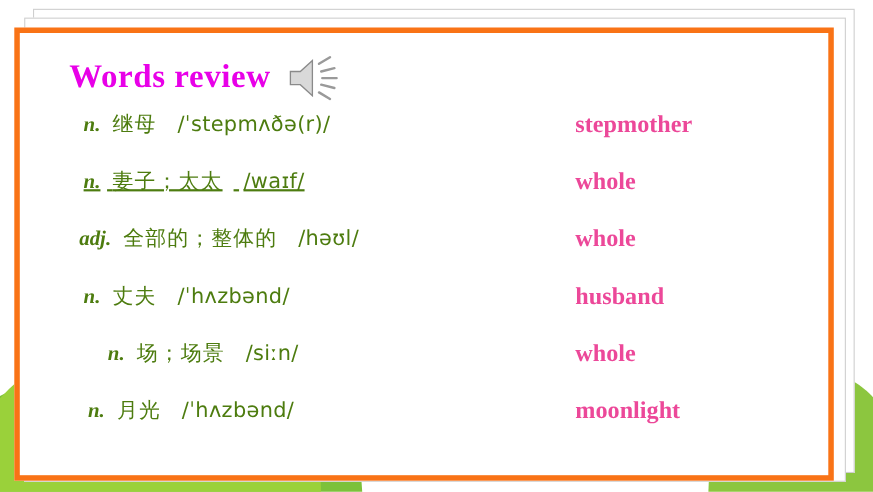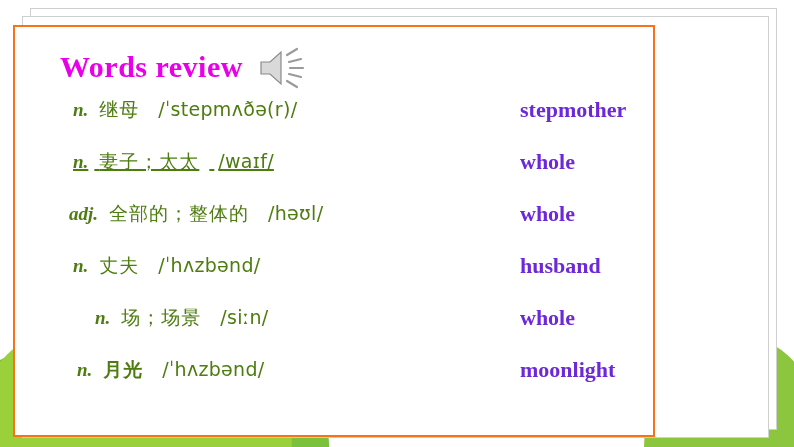--- a/index.html
+++ b/index.html
@@ -78,23 +78,23 @@
     top: 16px;
     width: 745px;
     height: 420px;
     border: 1px solid #cfcfcf;
     background: #ffffff;
   }
   .card-main {
     position: absolute;
     left: 13px;
     top: 25px;
-    width: 642px;
+    width: 745px;
     height: 412px;
-    border: 2px solid #f97316;
+    border: 5px solid #f97316;
     background: #ffffff;
     box-sizing: border-box;
   }
 
   
   .title-row {
     position: absolute;
     left: 45px;
     top: 18px;
     display: flex;
@@ -147,21 +147,21 @@
     font-family: "DejaVu Sans", sans-serif;
     font-size: 19px;
     letter-spacing: 0.3px;
   }
   .right-col {
     position: absolute;
     left: 505px;
     font-family: "Liberation Serif", serif;
     font-weight: bold;
     font-size: 22px;
-    color: #6d28d9;
+    color: #ec4899;
     white-space: nowrap;
   }
 </style>
 </head>
 <body>
 
 <div class="slide">
 
   <div class="green-blob-left2"></div>
   <div class="green-blob-left"></div>
@@ -230,21 +230,21 @@
           <span class="pos" style="margin-right: 6px;">n.</span>
           <span class="cn" style="margin-right: 10px;">场；场景</span>
           <span class="phon" style="margin-left: 4px;">/siːn/</span>
         </div>
         <div class="right-col">whole</div>
       </div>
 
       <div class="word-row">
         <div class="left-col" style="left:62px;">
           <span class="pos" style="margin-right: 6px;">n.</span>
-          <span class="cn" style="margin-right: 10px; font-weight: bold;">月光</span>
+          <span class="cn" style="margin-right: 10px;">月光</span>
           <span class="phon" style="margin-left: 4px;">/ˈhʌzbənd/</span>
         </div>
         <div class="right-col">moonlight</div>
       </div>
 
     </div>
   </div>
 </div>
 
 </body></html>

